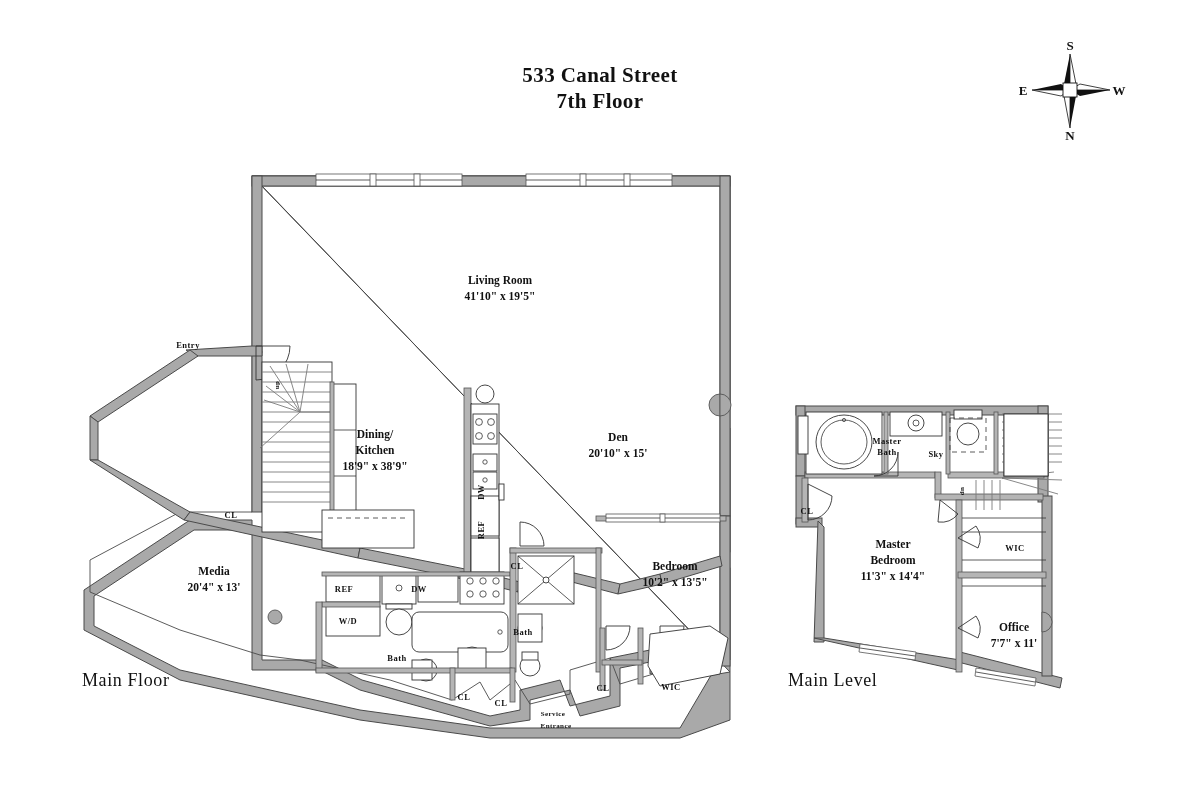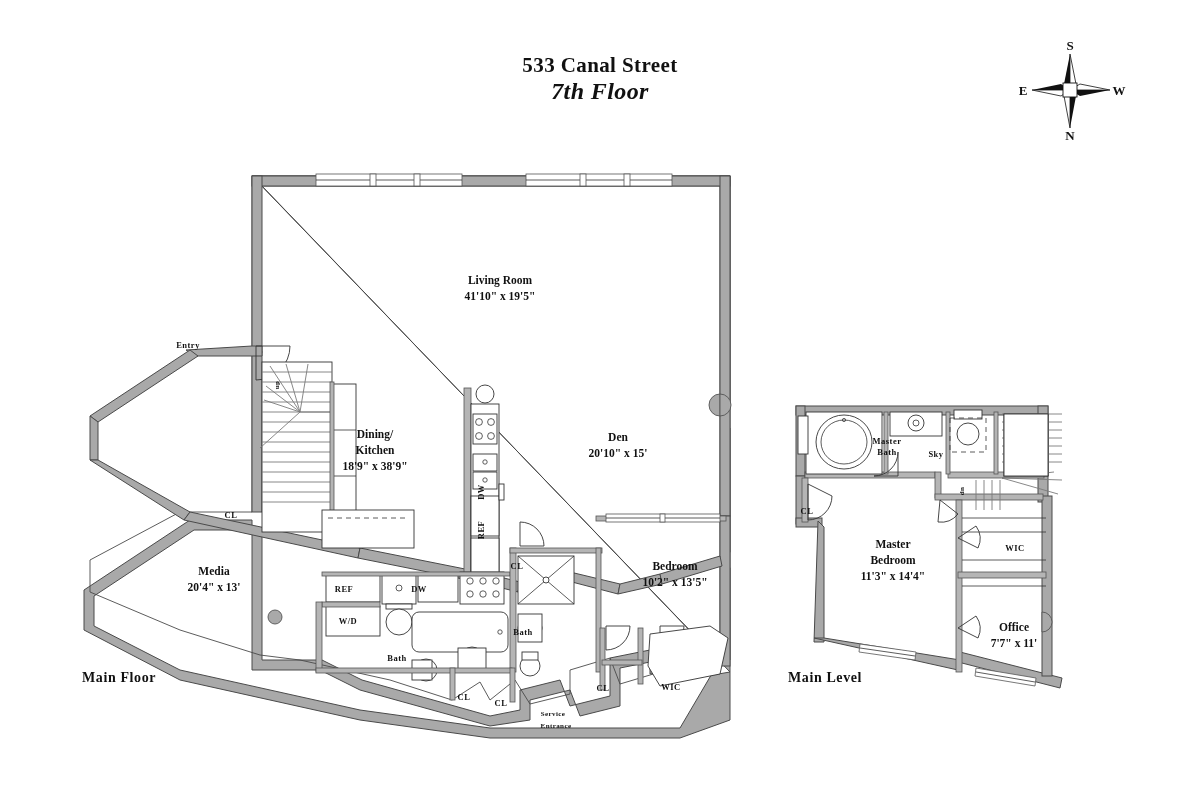--- a/index.html
+++ b/index.html
@@ -16,49 +16,48 @@
     overflow: hidden;
   }
   #floorplan-root {
     position: absolute;
     left: 0; top: 0;
     width: 1200px;
     height: 800px;
   }
   .title-block {
     position: absolute;
-    left: 0; top: 52px;
+    left: 0; top: 62px;
     width: 1200px;
     text-align: center;
     pointer-events: none;
   }
   .title-line1 {
     font-size: 21px;
     font-weight: bold;
     letter-spacing: 0.4px;
     line-height: 26px;
   }
   .title-line2 {
-    font-size: 24px;
+    font-size: 21px;
     font-weight: bold;
     letter-spacing: 0.4px;
     line-height: 26px;
-    font-style: italic;
   }
   .compass {
     position: absolute;
     left: 1005px;
     top: 36px;
     width: 130px;
     height: 108px;
   }
   .floor-caption {
     position: absolute;
-    font-size: 14px;
-    font-weight: bold;
+    font-size: 18px;
+    font-weight: normal;
     letter-spacing: 0.6px;
     text-align: right;
   }
   #main-floor-caption { left: 82px; top: 670px; }
   #upper-level-caption { left: 788px; top: 670px; }
 
   svg { display: block; }
   .room-label {
     font-family: "Liberation Serif", serif;
     font-weight: bold;

